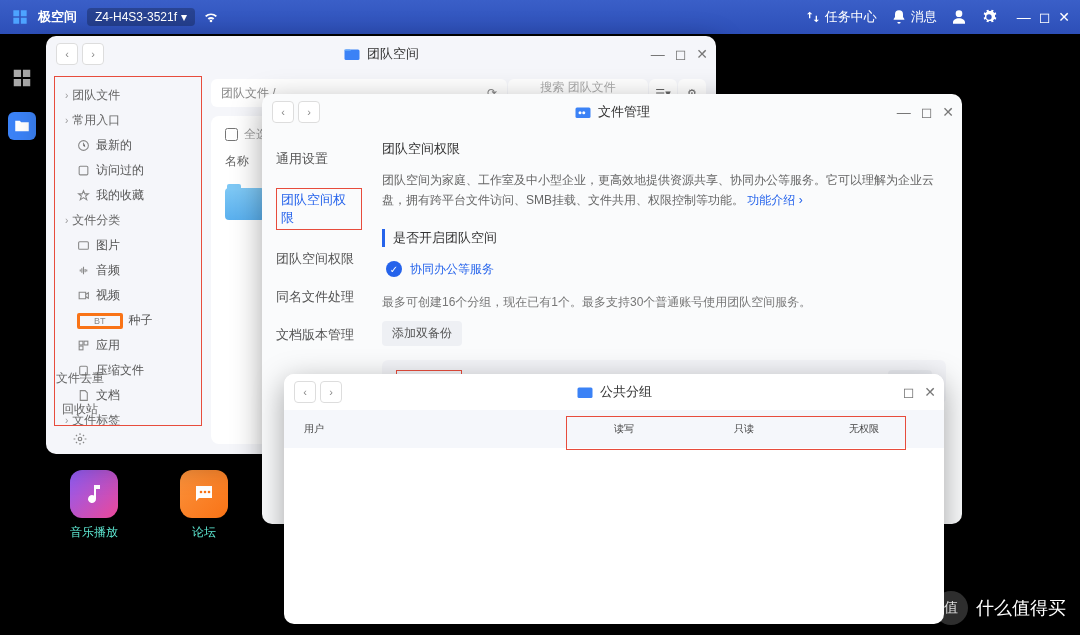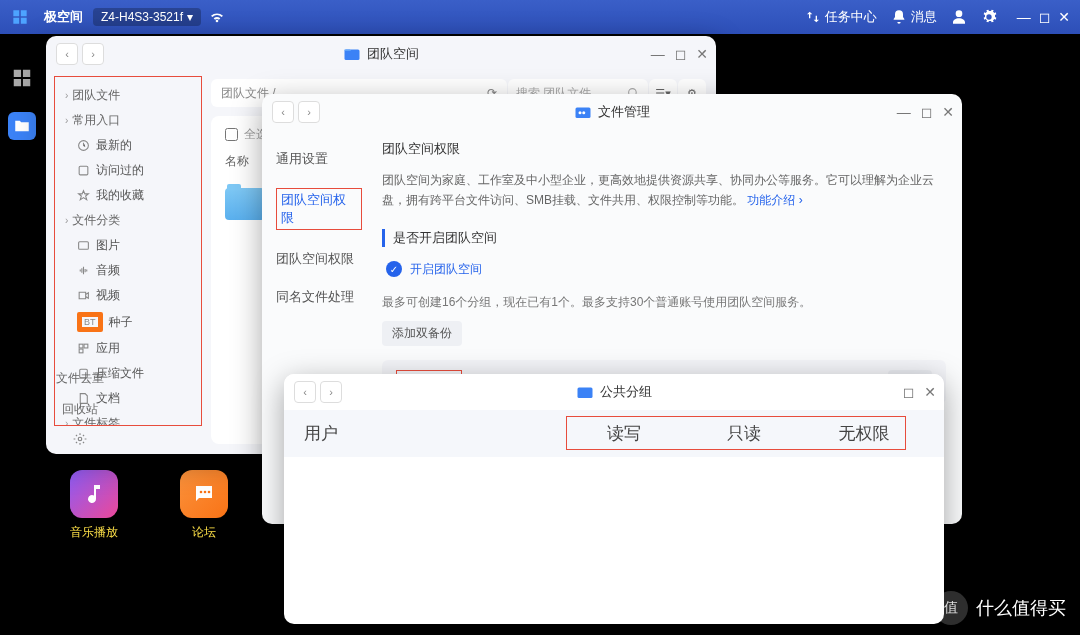--- a/index.html
+++ b/index.html
@@ -1,37 +1,37 @@
 <!DOCTYPE html>
 <html><head>
 <meta charset="utf-8">
 <style>
 * { margin: 0; padding: 0; box-sizing: border-box; font-family: "Microsoft YaHei", "PingFang SC", sans-serif; }
 body { width: 1080px; height: 635px; background: #000; overflow: hidden; position: relative; }
 
 
 .sysbar { height: 34px; background: linear-gradient(180deg,#3a5fc8,#2d4fb8); display: flex; align-items: center; color: #fff; font-size: 13px; padding: 0 10px; }
-.logo { display: flex; align-items: center; gap: 14px; font-weight: bold; }
+.logo { display: flex; align-items: center; gap: 8px; font-weight: bold; }
 .logo-icon { width: 20px; height: 20px; }
 .device-pill { background: rgba(0,0,0,.25); border-radius: 4px; padding: 2px 8px; margin-left: 10px; display: flex; align-items: center; gap: 4px; font-size: 12px; }
 .wifi-icon { margin-left: 8px; }
 .sys-right { margin-left: auto; display: flex; align-items: center; gap: 14px; }
 .sys-item { display: flex; align-items: center; gap: 4px; cursor: pointer; }
 .sys-icon { width: 16px; height: 16px; fill: #fff; }
 .win-ctrl { display:flex; gap:8px; margin-left:6px;}
 .win-ctrl span{ cursor:pointer; font-size:14px;}
 
 
 .dock { position: absolute; left: 0; top: 34px; width: 44px; height: calc(100% - 34px); background: #000; display: flex; flex-direction: column; align-items: center; padding-top: 30px; gap: 20px; }
 .dock-item { width: 28px; height: 28px; border-radius: 6px; display:flex; align-items:center; justify-content:center; cursor:pointer; }
 .dock-item.grid { background: none; }
 .dock-item.fm { background: #3b82f6; }
 
 
-.desk-icon { position: absolute; display: flex; flex-direction: column; align-items: center; color: #fde047; font-size: 12px; cursor: pointer; }
+.desk-icon { position: absolute; display: flex; flex-direction: column; align-items: center; color: #5eead4; font-size: 12px; cursor: pointer; }
 .desk-icon .circ { width: 48px; height: 48px; border-radius: 12px; display:flex; align-items:center; justify-content:center; margin-bottom:6px;}
 
 
 .win { position: absolute; background: #f5f6fa; border-radius: 10px; box-shadow: 0 8px 30px rgba(0,0,0,.35); overflow: hidden; }
 .win-title { height: 36px; display: flex; align-items: center; font-size: 13px; color: #333; position: relative; }
 .tb-nav { display:flex; gap:4px; margin-left:10px;}
 .tb-nav .nav-btn{ width:22px; height:22px; border:1px solid #ddd; border-radius:4px; display:flex; align-items:center; justify-content:center; cursor:pointer; background:#fff; color:#888; font-size:11px;}
 .wt-center { position:absolute; left:50%; transform:translateX(-50%); display:flex; align-items:center; gap:6px; font-weight:500;}
 .wt-right { position:absolute; right:8px; display:flex; gap:10px; color:#777;}
 .wt-right span{cursor:pointer; font-size:14px;}
@@ -39,21 +39,21 @@
 
 #win1 { left: 46px; top: 36px; width: 670px; height: 418px; }
 #win1 .sidebar { position:absolute; left:8px; top:40px; width:148px; height:350px; border:1.5px solid #e74c3c; background:#f5f6fa; padding:6px 0; font-size:12px; color:#444; overflow:hidden;}
 .sb-sec{ padding:4px 10px; color:#666; font-weight:500; display:flex; align-items:center; gap:4px;}
 .sb-sec::before{content:"›"; color:#999; font-size:10px;}
 .sb-item{ padding:4px 10px 4px 22px; display:flex; align-items:center; gap:6px; cursor:pointer; color:#555;}
 .sb-item .ic{ width:13px; height:13px; flex-shrink:0;}
 #win1 .toolbar{ position:absolute; left:165px; right:10px; top:42px; height:30px; display:flex; align-items:center; gap:1px;}
 .crumb{ flex:1; background:#fff; border-radius:6px; height:28px; display:flex; align-items:center; padding:0 10px; font-size:12px; color:#888; position:relative;}
 .crumb .refresh{ margin-left:auto; cursor:pointer; color:#888;}
-.searchbox{ width:140px; background:#fff; border-radius:6px; height:28px; display:flex; align-items:center; padding:0 8px; font-size:12px; color:#aaa; gap:4px;}
+.searchbox{ width:140px; background:#fff; border-radius:6px; height:28px; display:flex; align-items:center; padding:0 8px; font-size:12px; color:#aaa; gap:4px;flex-direction:column;}
 .tb-btn{ width:28px; height:28px; background:#fff; border-radius:6px; display:flex; align-items:center; justify-content:center; cursor:pointer; color:#666; font-size:11px;}
 #win1 .content{ position:absolute; left:165px; right:10px; top:80px; bottom:10px; background:#fff; border-radius:8px; padding:10px 14px; font-size:12px;}
 .selall{ color:#999; display:flex; align-items:center; gap:6px; margin-bottom:10px;}
 .selall input{margin:0;}
 .col-hdr{ color:#666; margin-bottom:12px;}
 .file-row{ display:flex; align-items:center; gap:10px; padding:6px 0; cursor:pointer;}
 .folder-ic{ width:40px; height:32px; background:linear-gradient(180deg,#7ec8f5,#5ab0ee); border-radius:4px; position:relative;}
 .folder-ic::before{content:""; position:absolute; top:-4px; left:2px; width:14px; height:6px; background:#7ec8f5; border-radius:2px 2px 0 0;}
 #win1 .footer{ position:absolute; left:10px; bottom:8px; display:flex; gap:14px; font-size:12px; color:#666; align-items:center;flex-direction:column;}
 #win1 .footer span{cursor:pointer;}
@@ -72,21 +72,21 @@
 .enable-row{ display:flex; align-items:center; gap:8px; color:#2563eb; margin-bottom:16px; padding-left:4px;}
 .check-circ{ width:16px; height:16px; border-radius:50%; background:#2563eb; display:flex; align-items:center; justify-content:center; color:#fff; font-size:10px;}
 .info-line{ color:#777; margin-bottom:10px;}
 .tag-btn{ display:inline-block; background:#eef0f4; border-radius:4px; padding:4px 10px; color:#555; cursor:pointer; font-size:12px;}
 .group-row{ display:flex; align-items:center; background:#f3f4f8; border-radius:6px; padding:10px 14px; margin-top:14px;}
 .group-row .gname{ border:1.5px solid #e74c3c; padding:2px 6px; font-size:13px; color:#333;}
 .group-row .setbtn{ margin-left:auto; background:#e9ebf0; border-radius:4px; padding:3px 10px; cursor:pointer; color:#555;}
 
 
 #win3 { left: 284px; top: 374px; width: 660px; height: 250px; background:#fff;}
-#win3 .perm-hdr{ display:flex; padding:12px 20px; font-size:17px; color:#444; background:#f5f7fb;}
+#win3 .perm-hdr{ display:flex; padding:12px 20px; font-size:10px; color:#444; background:#f5f7fb;}
 #win3 .perm-hdr .u{ flex:0 0 260px;}
 #win3 .perm-hdr .c{ flex:1; text-align:center;}
 #win3 .perm-red{ position:absolute; left:282px; top:42px; width:340px; height:34px; border:1.5px solid #e74c3c;}
 
 
 .watermark{ position:absolute; right:14px; bottom:10px; display:flex; align-items:center; gap:8px; color:#fff; font-size:18px; font-weight:500;}
 .wm-circ{ width:34px; height:34px; border-radius:50%; background:rgba(255,255,255,.18); display:flex; align-items:center; justify-content:center; font-size:14px; color:#ddd;}
 
 svg { display: block; }
 </style>
@@ -228,21 +228,21 @@
         </svg>
         <span>音频</span>
       </div>
     <div class="sb-item">
         <svg class="ic" viewBox="0 0 24 24">
           <path fill="none" stroke="#888" stroke-width="2" d="M4 6h12v12H4zM16 10l5-3v10l-5-3z"></path>
         </svg>
         <span>视频</span>
       </div>
     <div class="sb-item">
-        <span style="font-size:9px;color:#888;border:5px solid #f97316;padding:0 2px;border-radius:2px">BT</span>
+        <span style="font-size:9px;color:#888;border:3px solid #f97316;padding:0 14px;border-radius:2px">BT</span>
         <span>种子</span>
       </div>
     <div class="sb-item">
         <svg class="ic" viewBox="0 0 24 24">
           <rect x="4" y="4" width="7" height="7" fill="none" stroke="#888" stroke-width="2"></rect>
           <rect x="13" y="4" width="7" height="7" fill="none" stroke="#888" stroke-width="2"></rect>
           <rect x="4" y="13" width="7" height="7" fill="none" stroke="#888" stroke-width="2"></rect>
         </svg>
         <span>应用</span>
       </div>
@@ -321,32 +321,33 @@
       <span>◻</span>
       <span>✕</span>
     </div>
   </div>
 
   <div class="settings-nav">
     <div class="set-item">通用设置</div>
     <div class="set-item active"><span class="red-box">团队空间权限</span></div>
     <div class="set-item">团队空间权限</div>
     <div class="set-item">同名文件处理</div>
+    <div class="set-item">文档版本管理</div>
   </div>
 
   <div class="settings-body">
     <div class="body-title">团队空间权限</div>
     <div class="desc">
       <span>团队空间为家庭、工作室及中小型企业，更高效地提供资源共享、协同办公等服务。它可以理解为企业云盘，拥有跨平台文件访问、SMB挂载、文件共用、权限控制等功能。</span>
       <a href="#"><span>功能介绍</span> ›</a>
     </div>
     <div class="sec-title">是否开启团队空间</div>
     <div class="enable-row">
       <div class="check-circ">✓</div>
-      <span>开启团队空间</span>
+      <span>协同办公等服务</span>
     </div>
     <div class="info-line">最多可创建16个分组，现在已有1个。最多支持30个普通账号使用团队空间服务。</div>
     <div class="tag-btn">添加双备份</div>
     <div class="group-row">
       <span class="gname">公共分组</span>
       <span class="setbtn">设置</span>
     </div>
   </div>
 </div>
 

